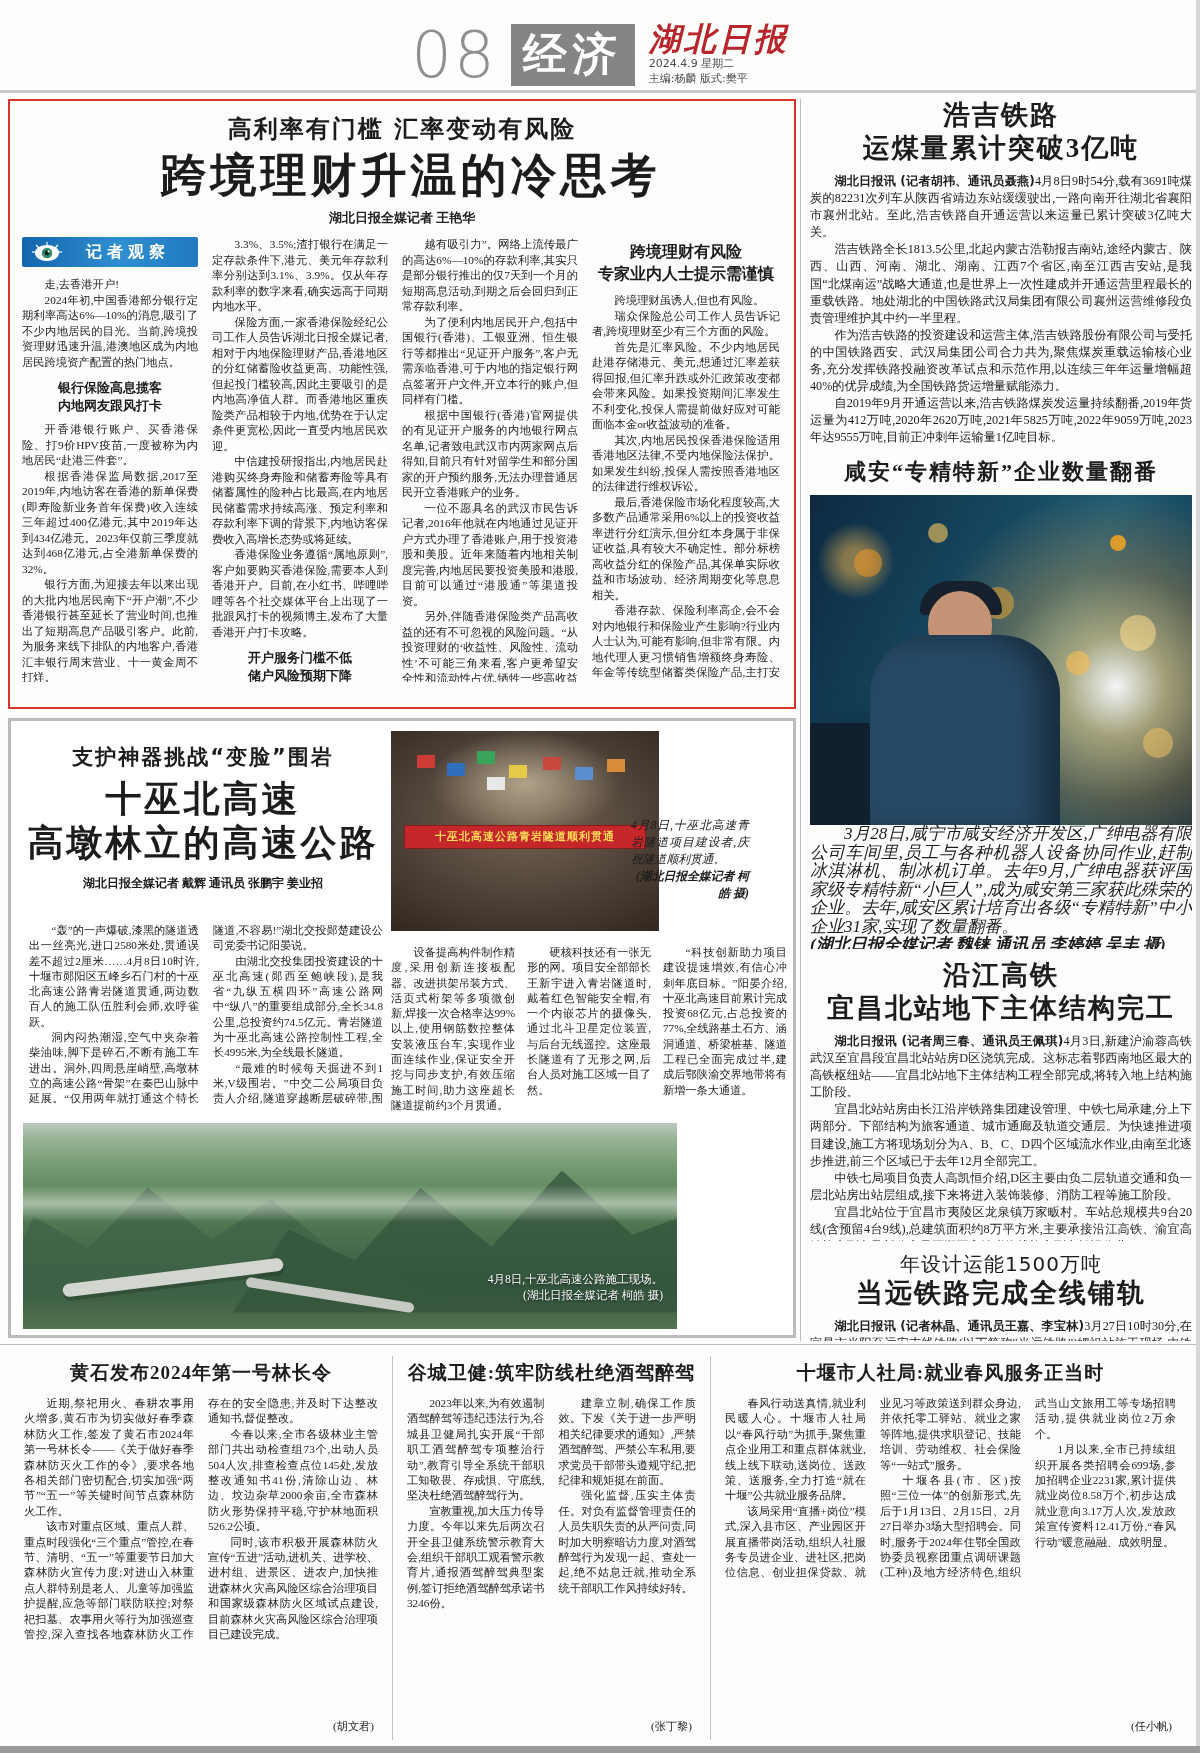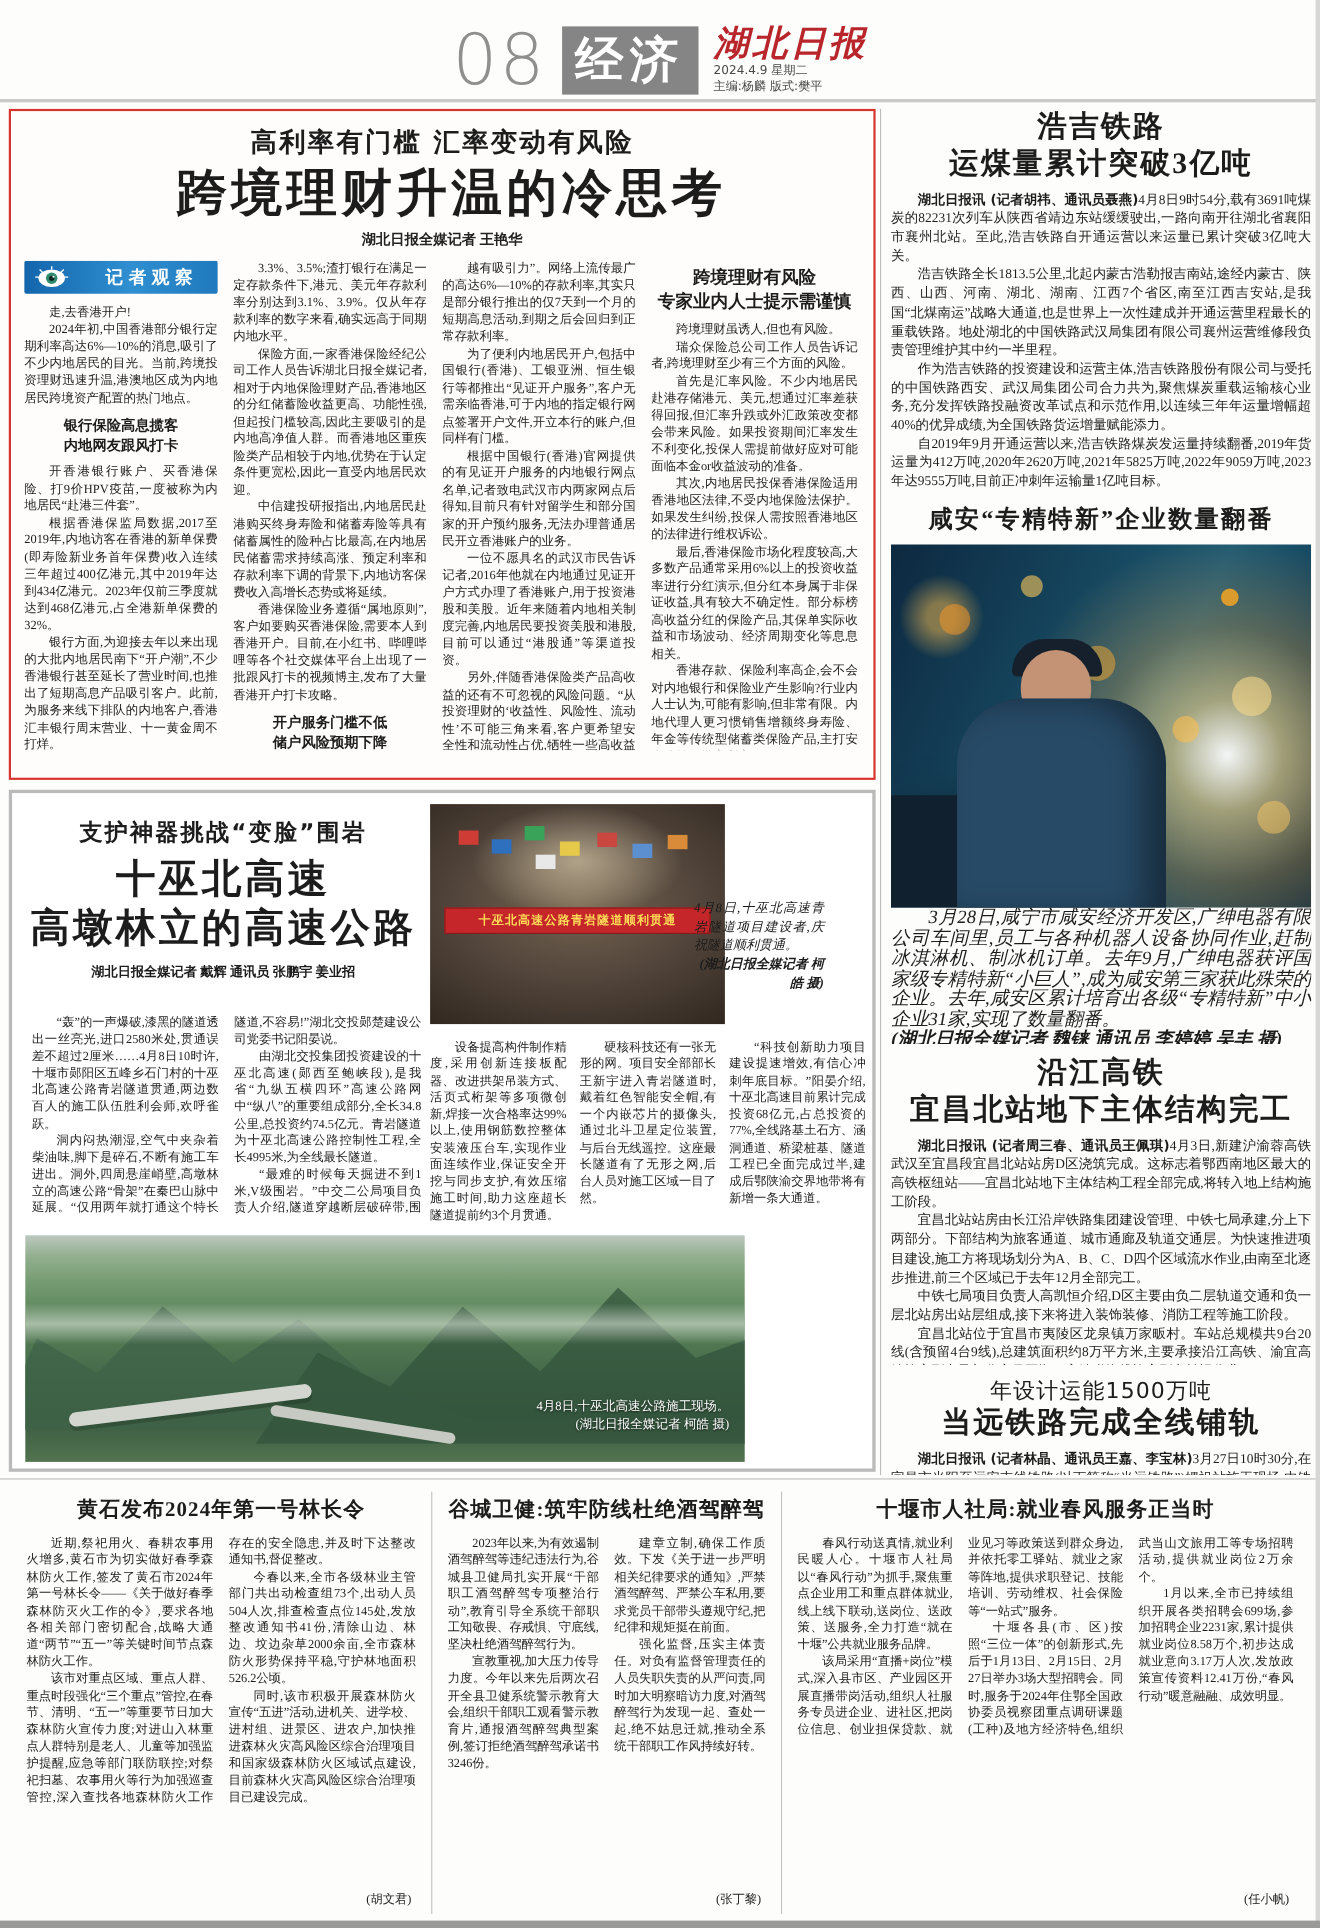--- a/index.html
+++ b/index.html
@@ -20,21 +20,21 @@
   
   .lead { position:absolute; left:8px; top:99px; width:788px; height:610px; border:2px solid #d5352e; background:#fffdfb; overflow:hidden; }
   .lead-kicker { text-align:center; font-family:"DejaVu Sans",sans-serif; font-weight:bold; font-size:24px; margin-top:12px; letter-spacing:2px; }
   .lead-title { text-align:center; font-family:"DejaVu Sans",sans-serif; font-weight:900; font-size:46px; line-height:52px; margin-top:4px; letter-spacing:4px;padding-left:17px; }
   .lead-byline { text-align:center; font-weight:bold; font-size:13px; margin-top:8px; color:#222; }
   .lead-cols { display:flex; gap:14px; padding:10px 12px 0; height:455px; overflow:hidden; }
   .lcol { width:176px; flex:none; overflow:hidden; }
   .lcol p, .xcol p { font-size:11.3px; line-height:15.5px; text-align:justify; text-indent:2em; }
   .colsub { font-family:"DejaVu Sans",sans-serif; font-weight:bold; font-size:13px; line-height:18px; text-align:center; margin:9px 0 7px; }
   .observer { height:30px; margin-bottom:10px; background:linear-gradient(90deg,#1365ac,#2f8fd0 55%,#2079bd); display:flex; align-items:center; padding:0 8px; border-radius:2px; }
-  .observer .lbl { color:#fff; font-family:"DejaVu Sans",sans-serif; font-weight:bold; font-size:16px; letter-spacing:5px; margin-left:32px; }
+  .observer .lbl { color:#fff; font-family:"DejaVu Sans",sans-serif; font-weight:bold; font-size:16px; letter-spacing:5px; margin-left:22px; }
   .xcol { width:188px; flex:none; overflow:hidden; }
   .xcol h3 { font-family:"DejaVu Sans",sans-serif; font-weight:bold; font-size:16px; line-height:22px; text-align:center; margin:4px 0 8px; }
 
   
   .vrule { position:absolute; left:800px; top:99px; width:1px; height:1242px; background:#bdbdbb; }
   .rail { position:absolute; left:810px; top:99px; width:382px; height:1242px; overflow:hidden; }
   .rail h2 { text-align:center; font-weight:900; font-size:27px; line-height:33px; letter-spacing:2px; }
   .rail .rkicker { text-align:center; font-family:"DejaVu Sans",sans-serif; font-size:20px; line-height:26px; font-weight:normal; letter-spacing:1px; }
   .rail p { font-size:12.2px; line-height:17.1px; text-align:justify; text-indent:2em; }
   .rail .lead-in { font-weight:bold; font-family:"DejaVu Sans",sans-serif; font-size:12.2px; }
@@ -286,21 +286,21 @@
       <span>4月8日,十巫北高速公路施工现场。</span><br><span>(湖北日报全媒记者 柯皓 摄)</span>
     </div>
   </div>
 </div>
 
 <div class="bot-rule"></div>
 <div class="bottom">
   <div class="art a1">
     <h2>黄石发布2024年第一号林长令</h2>
     <div class="cols">
-        <p>近期,祭祀用火、春耕农事用火增多,黄石市为切实做好春季森林防火工作,签发了黄石市2024年第一号林长令——《关于做好春季森林防灭火工作的令》,要求各地各相关部门密切配合,战略大通道“两节”“五一”等关键时间节点森林防火工作。</p>
+        <p>近期,祭祀用火、春耕农事用火增多,黄石市为切实做好春季森林防火工作,签发了黄石市2024年第一号林长令——《关于做好春季森林防灭火工作的令》,要求各地各相关部门密切配合,切实加强“两节”“五一”等关键时间节点森林防火工作。</p>
         <p>该市对重点区域、重点人群、重点时段强化“三个重点”管控,在春节、清明、“五一”等重要节日加大森林防火宣传力度;对进山入林重点人群特别是老人、儿童等加强监护提醒,应急等部门联防联控;对祭祀扫墓、农事用火等行为加强巡查管控,深入查找各地森林防火工作存在的安全隐患,并及时下达整改通知书,督促整改。</p>
         <p>今春以来,全市各级林业主管部门共出动检查组73个,出动人员504人次,排查检查点位145处,发放整改通知书41份,清除山边、林边、坟边杂草2000余亩,全市森林防火形势保持平稳,守护林地面积526.2公顷。</p>
         <p>同时,该市积极开展森林防火宣传“五进”活动,进机关、进学校、进村组、进景区、进农户,加快推进森林火灾高风险区综合治理项目和国家级森林防火区域试点建设,目前森林火灾高风险区综合治理项目已建设完成。</p>
       </div>
     <div class="tail">(胡文君)</div>
   </div>
   <div class="art a2">
     <h2>谷城卫健:筑牢防线杜绝酒驾醉驾</h2>
     <div class="cols">
         <p>2023年以来,为有效遏制酒驾醉驾等违纪违法行为,谷城县卫健局扎实开展“干部职工酒驾醉驾专项整治行动”,教育引导全系统干部职工知敬畏、存戒惧、守底线,坚决杜绝酒驾醉驾行为。</p>

